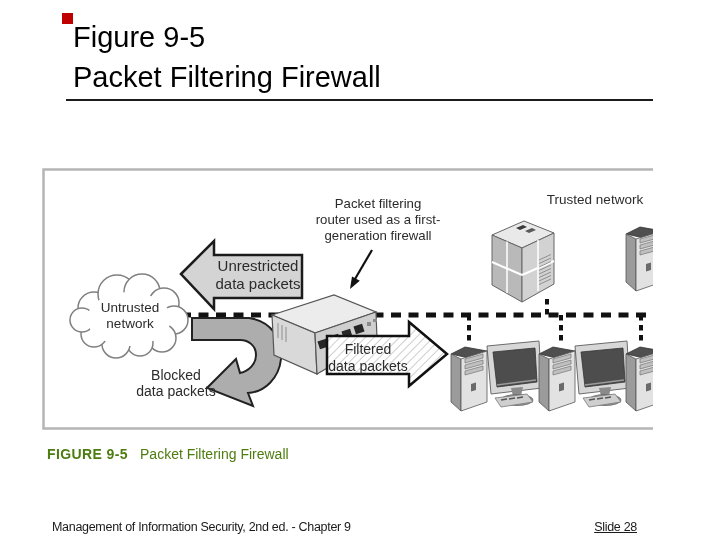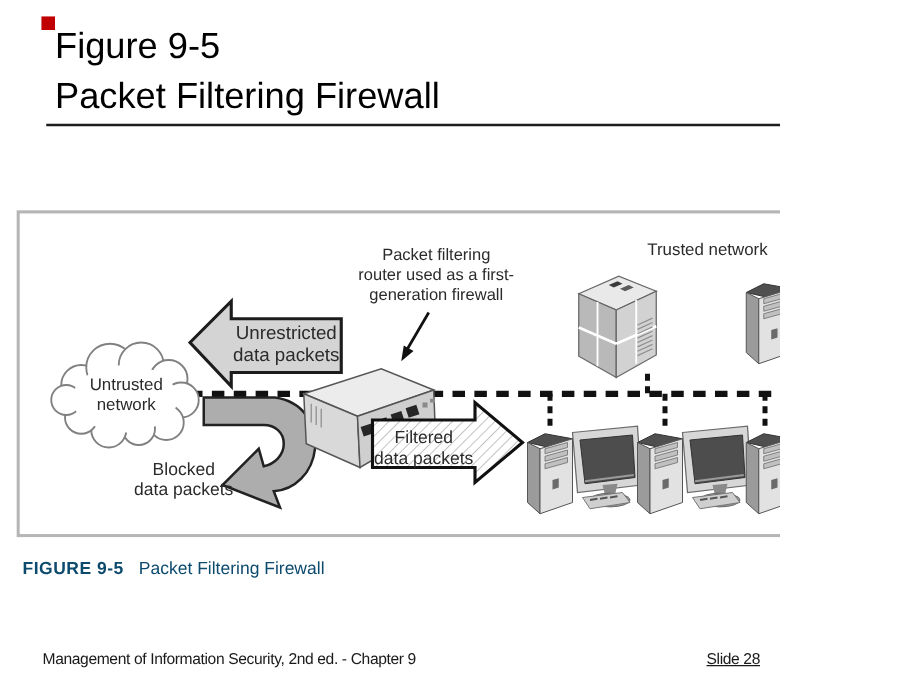--- a/index.html
+++ b/index.html
@@ -1,26 +1,26 @@
 <!DOCTYPE html>
 <html><head>
 <meta charset="utf-8">
 <style>
   html,body{margin:0;padding:0;background:#ffffff;}
   .slide{position:relative;width:624px;height:540px;background:#ffffff;overflow:hidden;
-         font-family:"Liberation Sans",sans-serif;}
+         font-family:"Liberation Sans",sans-serif;margin-left:29px;}
   .bullet{position:absolute;left:33px;top:13px;}
   .title{position:absolute;left:44px;top:17px;font-size:29px;line-height:40px;color:#000;}
   .rule{position:absolute;left:37px;top:99px;width:645px;height:2px;background:#1c1c1c;}
   .figure{position:absolute;left:13px;top:168px;width:694px;height:262px;}
   .figure svg{display:block;}
-  .caption{position:absolute;left:18px;top:446px;font-size:14px;color:#0c4a6e;}
+  .caption{position:absolute;left:18px;top:446px;font-size:14px;color:#4d7c0f;}
   .cap-label{font-weight:bold;letter-spacing:.4px;}
   .cap-title{margin-left:12px;}
-  .footer-left{position:absolute;left:34px;top:520px;font-size:12.5px;letter-spacing:-.3px;color:#1a1a1a;}
+  .footer-left{position:absolute;left:23px;top:520px;font-size:12.5px;letter-spacing:-.3px;color:#1a1a1a;}
   .footer-right{position:absolute;right:16px;top:520px;font-size:12.5px;letter-spacing:-.3px;color:#1a1a1a;text-decoration:underline;}
   text.dlabel{fill:#2b2b2b;font-family:"Liberation Sans",sans-serif;}
 </style>
 </head>
 <body>
 
 <div class="slide">
 
   <svg class="bullet" width="12" height="12">
     <rect x="0" y="0" width="11" height="11" fill="#c00000"></rect>

